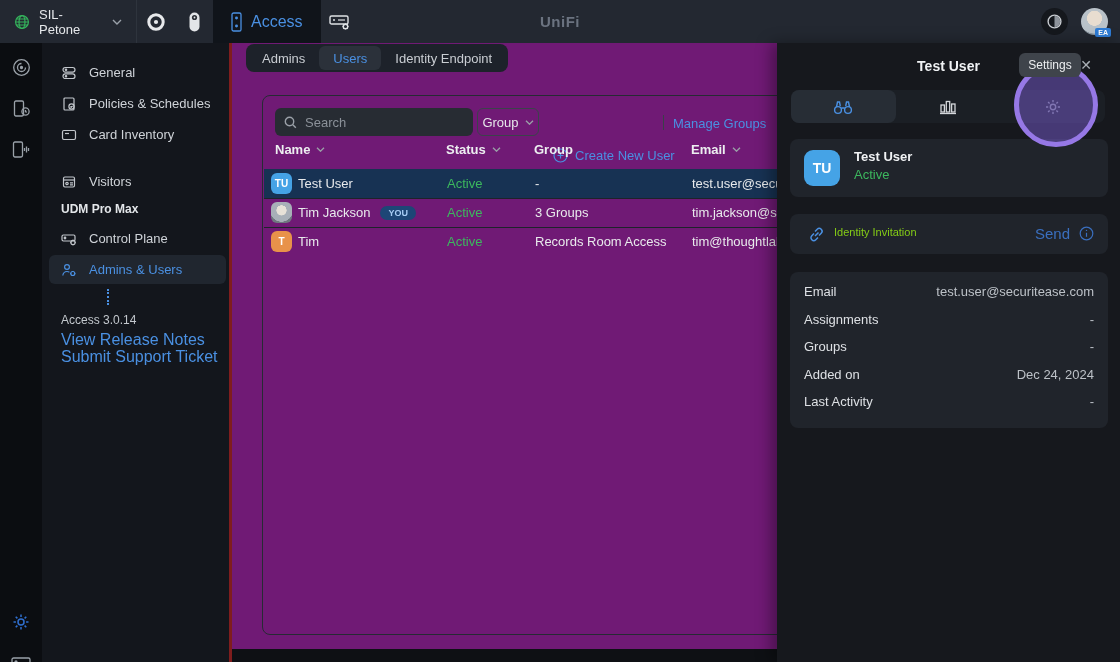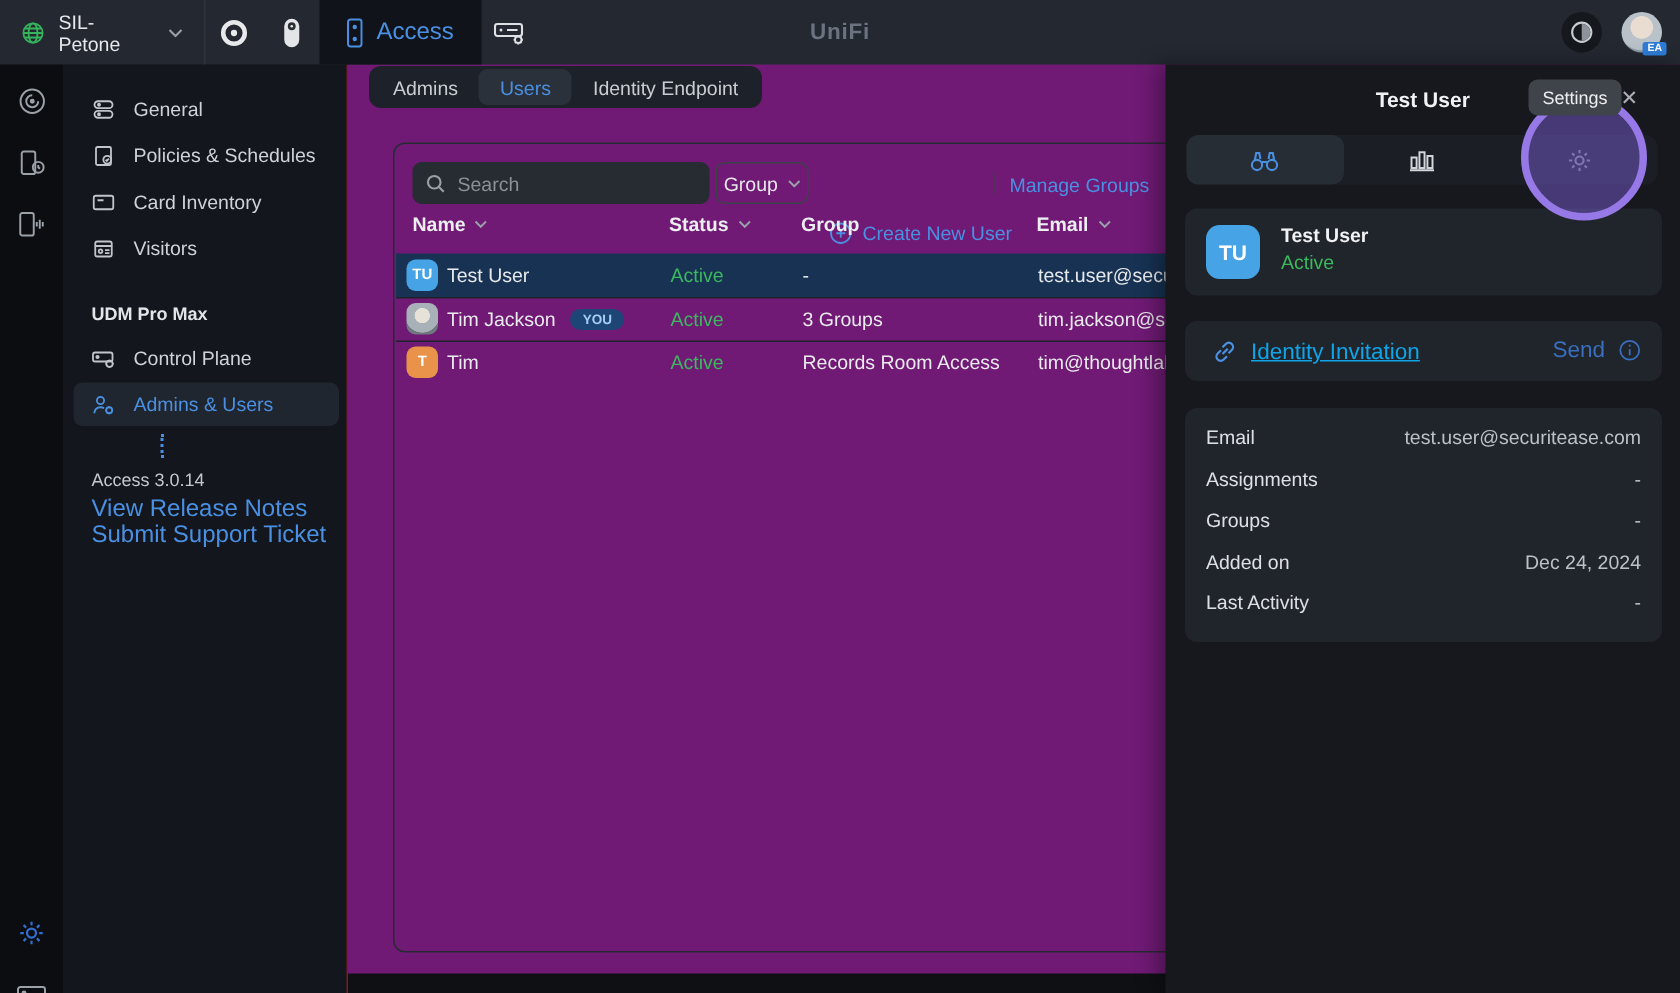--- a/index.html
+++ b/index.html
@@ -22,21 +22,21 @@
   .avatar-top { position:absolute; right:12px; top:8px; width:27px; height:27px; border-radius:50%;
     background:radial-gradient(circle at 50% 38%, #e8ddd0 0 34%, #b9c2c9 36% 70%, #8d99a3 72%); cursor:pointer; }
   .avatar-badge { position:absolute; right:-3px; bottom:-2px; background:#2e7cd6; color:#fff;
     font-size:7px; font-weight:700; padding:1px 3px; border-radius:2px; line-height:1; }
 
   
   #rail { position:absolute; left:0; top:43px; width:42px; height:619px; background:#0b0d11; z-index:20; }
   .rail-icon { position:absolute; left:8px; width:26px; height:26px; display:flex; align-items:center; justify-content:center; cursor:pointer; color:#9aa1a9; }
 
   
-  #nav { position:absolute; left:42px; top:43px; width:190px; height:619px; background:#13161c; border-right:1px solid #7f1d1d; z-index:20; }
+  #nav { position:absolute; left:42px; top:43px; width:190px; height:619px; background:#13161c; border-right:3px solid #7f1d1d; z-index:20; }
   .nav-item { position:absolute; left:7px; width:177px; height:29px; display:flex; align-items:center; gap:12px;
     padding-left:12px; border-radius:6px; cursor:pointer; color:#cfd3d8; font-size:13px; }
   .nav-item.selected { background:#20262f; color:#4a90e2; }
   .nav-item .ic { width:16px; height:16px; color:#c2c6cb; }
   .nav-item.selected .ic { color:#4a90e2; }
   .nav-section { position:absolute; left:19px; color:#e3e6e9; font-size:12px; font-weight:700; }
   .dotted-link { position:absolute; left:65px; top:246px; height:16px; border-left:2px dotted #4a90e2; }
   .meta-text { position:absolute; left:19px; font-size:12px; color:#c3c8cd; }
   .meta-link { position:absolute; left:19px; font-size:16px; color:#4a90e2; cursor:pointer; }
 
@@ -84,21 +84,21 @@
   .tooltip { position:absolute; left:242px; top:10px; width:62px; height:24px; background:#3f444b; border-radius:6px;
     display:flex; align-items:center; justify-content:center; font-size:12px; color:#eceef0; z-index:6; }
   .pcard { position:absolute; left:13px; width:318px; background:#20242b; border-radius:8px; }
   #user-card { top:96px; height:58px; }
   .pc-avatar { position:absolute; left:14px; top:11px; width:36px; height:36px; border-radius:9px; background:#45a3e6;
     color:#fff; font-weight:700; font-size:14px; display:flex; align-items:center; justify-content:center; }
   .pc-name { position:absolute; left:64px; top:10px; font-size:13px; font-weight:700; color:#f0f2f4; }
   .pc-status { position:absolute; left:64px; top:28px; font-size:13px; }
   #invite-card { top:171px; height:40px; }
   .inv-icon { position:absolute; left:18px; top:12px; color:#4a90e2; }
-  .inv-label { position:absolute; left:44px; top:12px; font-size:15px; color:#0ea5e9;text-decoration:underline; }
+  .inv-label { position:absolute; left:44px; top:12px; font-size:11px; color:#84cc16; }
   .inv-actions { position:absolute; right:14px; top:11px; display:flex; align-items:center; gap:9px; }
   .inv-send { color:#3a6fbf; font-size:15px; cursor:pointer; background:none; border:none; }
   #detail-card { top:229px; height:156px; padding:6px 14px; }
   .d-row { position:relative; height:27.5px; display:flex; align-items:center; justify-content:space-between; font-size:13px; }
   .d-label { color:#dde0e4; }
   .d-value { color:#bcc1c7; }
 </style>
 </head>
 <body>
 
@@ -224,21 +224,21 @@
   <div class="nav-item" style="top:46px">
     <span class="ic">
       <svg width="16" height="16" viewBox="0 0 16 16" fill="none" stroke="currentColor" stroke-width="1.2">
         <path d="M4 2h8a1 1 0 011 1v10a1 1 0 01-1 1H4a1 1 0 01-1-1V3a1 1 0 011-1z"></path>
         <circle cx="10.5" cy="10.5" r="2.6"></circle>
           <path d="M9.4 10.5l.8.8 1.4-1.5"></path>
       </svg>
     </span>
     <span>Policies &amp; Schedules</span>
   </div>
-  <div class="nav-item" style="top:108px">
+  <div class="nav-item" style="top:124px">
     <span class="ic">
       <svg width="16" height="16" viewBox="0 0 16 16" fill="none" stroke="currentColor" stroke-width="1.2">
         <rect x="2.5" y="3" width="11" height="10" rx="1.4"></rect>
           <path d="M2.5 6h11"></path>
           <circle cx="6" cy="9.5" r="1.2"></circle>
           <path d="M9 8.8h3M9 10.8h3"></path>
       </svg>
     </span>
     <span>Visitors</span>
   </div>

